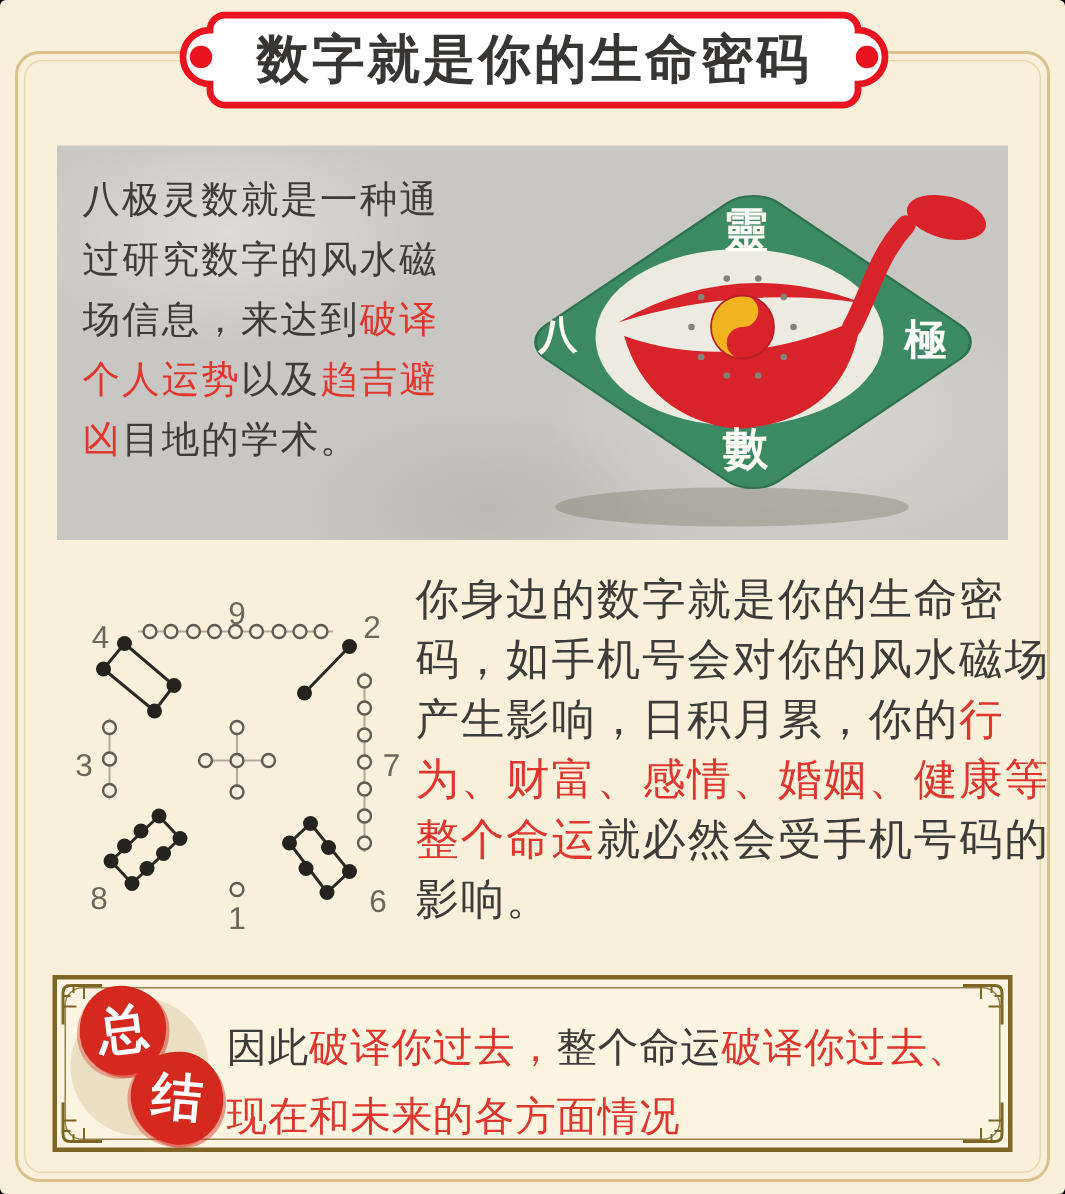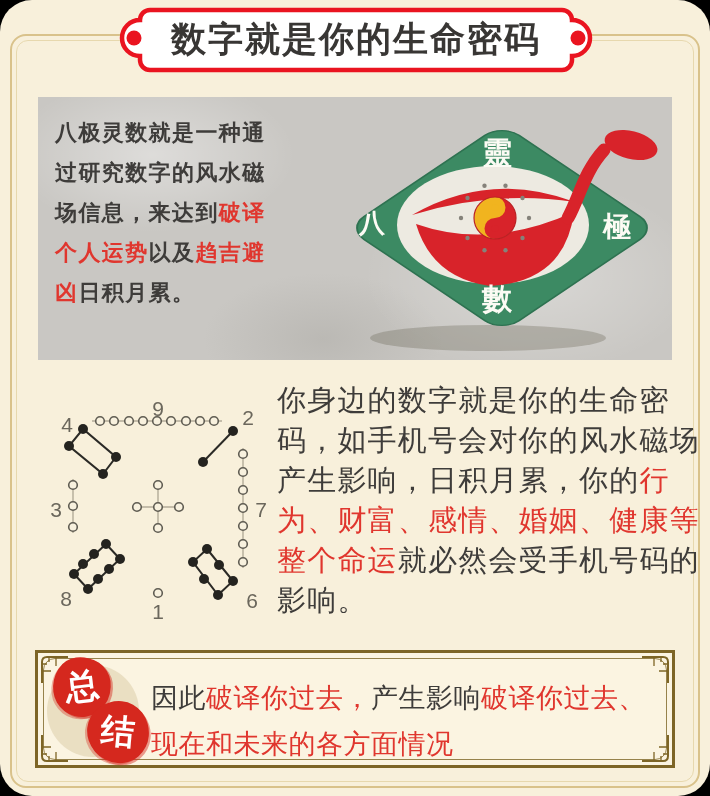--- a/index.html
+++ b/index.html
@@ -1,38 +1,38 @@
 <!DOCTYPE html>
 <html style="--page-cream: #f8f0db; --frame-tan: #d9c28b; --frame-tan-light: #e7d8ae; --banner-red: #ea1420; --text-dark: #3e3c3a; --text-red: #e0362e; --panel-gray: #c9c7c3; --logo-green: #3c8a63; --spoon-red: #d8232a; --taiji-yellow: #f1b41f; --summary-gold: #7d6526; --summary-bg: #fbf4e1; --seal-red: #d5281e;"><head>
 <meta charset="utf-8">
 <style>
   html,body{width:710px;height:796px;margin:0;padding:0;background:#000;
     font-family:"Liberation Sans","DejaVu Sans",sans-serif;}
-  .page{position:absolute;inset:0;background:var(--page-cream,#f8f0db);border-radius:32px;overflow:hidden;}
+  .page{position:absolute;inset:0;background:var(--page-cream,#f8f0db);border-radius:4px;overflow:hidden;}
   .frame{position:absolute;left:10px;right:10px;top:34px;bottom:8px;
     border:2px solid var(--frame-tan,#d9c28b);border-radius:16px;}
   .frame2{position:absolute;left:16px;right:16px;top:40px;bottom:14px;
     border:1px solid var(--frame-tan-light,#e7d8ae);border-radius:12px;}
 
   
   .banner{position:absolute;left:120px;top:4px;width:472px;height:72px;z-index:5;}
   .banner svg{position:absolute;inset:0;overflow:visible;}
   .banner .title{position:absolute;left:20px;top:4px;width:432px;height:62px;
     display:flex;align-items:center;justify-content:center;
     font-size:35px;font-weight:bold;letter-spacing:2px;color:#383634;}
 
   
   .gray-panel{position:absolute;left:38px;top:97px;width:634px;height:263px;
     background-color:var(--panel-gray,#c9c7c3);
     background-image:
       radial-gradient(ellipse 220px 120px at 18% 22%,rgba(255,255,255,.38),transparent 65%),
       radial-gradient(ellipse 260px 150px at 78% 68%,rgba(255,255,255,.30),transparent 65%),
       radial-gradient(ellipse 200px 110px at 45% 92%,rgba(150,148,142,.28),transparent 60%);}
   .intro-text{position:absolute;left:55px;top:113px;width:300px;
-    font-size:22px;line-height:40px;letter-spacing:1.4px;white-space:pre-wrap;z-index:2;font-weight:bold;}
+    font-size:25px;line-height:40px;letter-spacing:1.4px;white-space:pre-wrap;z-index:2;}
 
   .seg-dark{color:var(--text-dark,#3e3c3a);}
   .seg-red{color:var(--text-red,#e0362e);}
 
   
   .logo{position:absolute;left:340px;top:100px;width:350px;height:260px;z-index:2;}
   .logo svg{width:100%;height:100%;overflow:visible;}
   .logo text{font-weight:bold;fill:#fcfbf4;}
 
   
@@ -84,21 +84,21 @@
       <circle cx="458" cy="34" r="7.5" fill="#ea1420"></circle>
     </svg>
     <div class="title">数字就是你的生命密码</div>
   </div>
 
   <div class="gray-panel"></div>
   <div class="intro-text"><span class="seg-dark">八极灵数就是一种通
 过研究数字的风水磁
 场信息，来达到</span><span class="seg-red">破译
 个人运势</span><span class="seg-dark">以及</span><span class="seg-red">趋吉避
-凶</span><span class="seg-dark">日积月累。</span></div>
+凶</span><span class="seg-dark">目地的学术。</span></div>
 
   <div class="logo">
     <svg viewBox="0 0 350 260">
       <ellipse cx="148" cy="238" rx="118" ry="13" fill="rgba(90,85,70,0.28)"></ellipse>
       <rect x="-109.5" y="-109.5" width="219" height="219" rx="24" transform="translate(162,128) scale(1,0.672) rotate(45)" fill="#3c8a63" stroke="#2e7251" stroke-width="2"></rect>
       <ellipse cx="153" cy="125" rx="96" ry="59" fill="#edeae1"></ellipse>
       <path d="M72,115 Q150,70 235,102 Q152,90 72,115 Z" fill="#d8232a"></path>
       <path d="M76,124 Q150,150 234,112 Q225,182 150,186 Q92,178 76,124 Z" fill="#d8232a"></path>
       <path d="M228,118 C240,96 244,72 264,50" fill="none" stroke="#d8232a" stroke-width="13" stroke-linecap="round"></path>
       <ellipse cx="291" cy="45" rx="27" ry="14" transform="rotate(14 291 45)" fill="#d8232a"></ellipse>
@@ -225,16 +225,16 @@
       <path d="M2,16 h9 M16,2 v9 M2,9 h5 M9,2 v5" fill="none" stroke="#7d6526" stroke-width="1.3"></path>
         </svg>
     </div>
 
     <div class="seal">
       <div class="seal-wash"></div>
       <div class="seal-blob b1">总</div>
       <div class="seal-blob b2">结</div>
     </div>
 
-    <div class="summary-text"><span class="seg-dark">因此</span><span class="seg-red">破译你过去，</span><span class="seg-dark">产生影响</span><span class="seg-red">破译你过去、
+    <div class="summary-text"><span class="seg-dark">因此</span><span class="seg-red">破译你过去，</span><span class="seg-dark">整个命运</span><span class="seg-red">破译你过去、
 现在和未来的各方面情况</span></div>
   </div>
 </div>
 
 </body></html>

